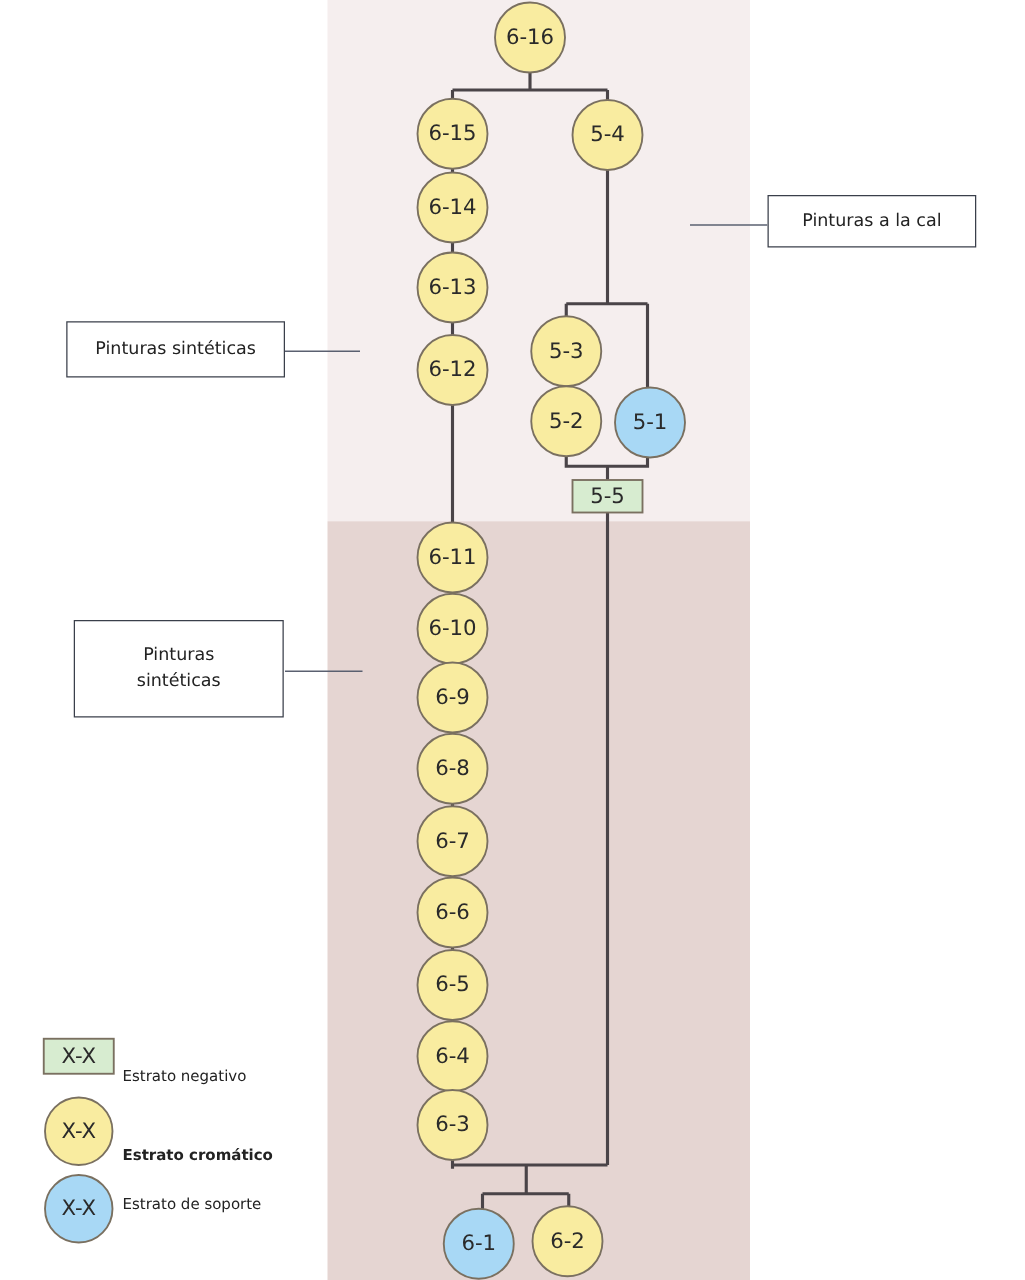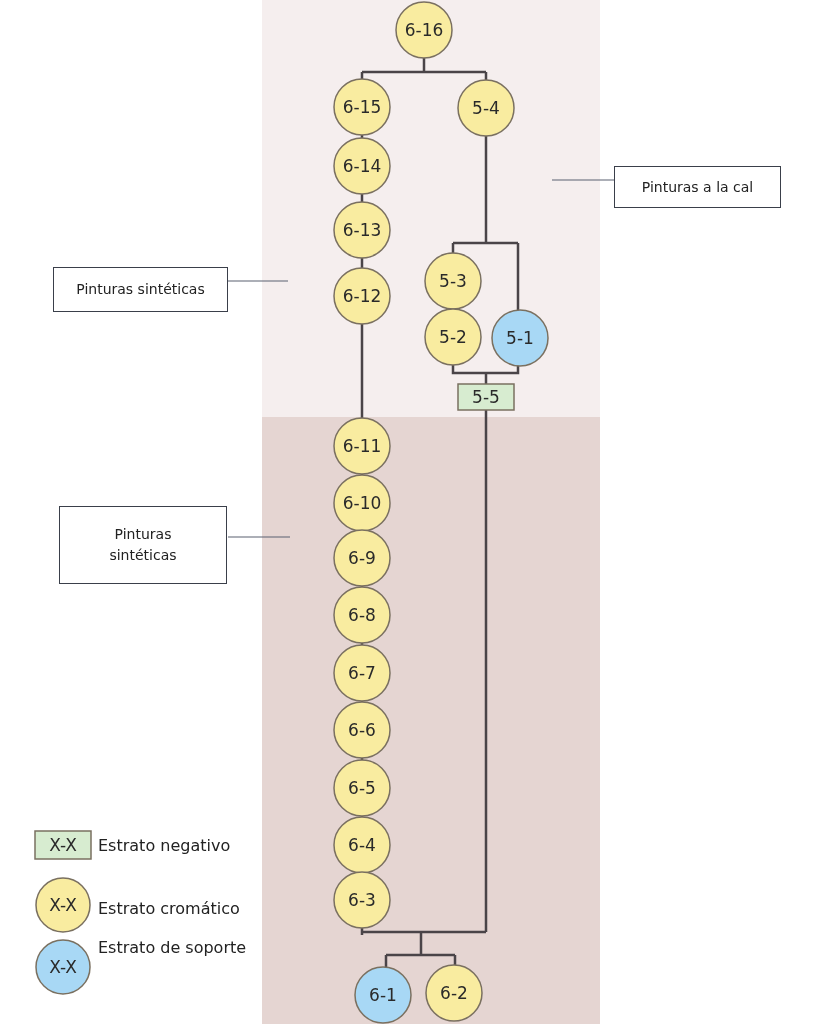--- a/index.html
+++ b/index.html
@@ -5,22 +5,22 @@
     html, body { margin: 0; padding: 0; }
     body { width: 820px; height: 1024px; background: #ffffff; position: relative; overflow: hidden;
            font-family: "DejaVu Sans", "Liberation Sans", sans-serif; }
     .region { position: absolute; }
     #region-upper { left: 262px; top: 0; width: 338px; height: 417px; background: #f5eeee; }
     #region-lower { left: 262px; top: 417px; width: 338px; height: 607px; background: #e5d5d2; }
     svg#diagram { position: absolute; left: 0; top: 0; width: 820px; height: 1024px; }
     .node-text { font-size: 17px; fill: #2a2a2a; text-anchor: middle; dominant-baseline: central; }
     .label-box { position: absolute; background: #ffffff; border: 1.5px solid #3a3f4a; box-sizing: border-box;
                  display: flex; align-items: center; justify-content: center; text-align: center;
-                 font-size: 14px; color: #222; line-height: 1.5; margin-top: 10px; }
-    .legend-text { position: absolute; font-size: 16px; color: #222; }
+                 font-size: 14px; color: #222; line-height: 1.5; }
+    .legend-text { position: absolute; font-size: 12px; color: #222; margin-top: 18px; }
   </style>
 </head>
 <body>
 
 <div class="region" id="region-upper"></div>
 <div class="region" id="region-lower"></div>
 
 <svg id="diagram" xmlns="http://www.w3.org/2000/svg">
   <g id="edges" stroke="#4a4448" stroke-width="2.5" fill="none">
 
@@ -142,14 +142,14 @@
         <text x="63" y="967" class="node-text" font-size="15">X-X</text>
       </g>
     </g>
 </svg>
 
 <div class="label-box" style="left:53px; top:257px; width:175px; height:45px;">Pinturas sintéticas</div>
 <div class="label-box" style="left:614px; top:156px; width:167px; height:42px;">Pinturas a la cal</div>
 <div class="label-box" style="left:59px; top:496px; width:168px; height:78px; padding:0 30px;">Pinturas sintéticas</div>
 
 <div class="legend-text" style="left:98px; top:836px;">Estrato negativo</div>
-<div class="legend-text" style="left:98px; top:899px;">Estrato cromático</div>
+<div class="legend-text" style="left:98px; top:899px;font-weight:bold;">Estrato cromático</div>
 <div class="legend-text" style="left:98px; top:938px;">Estrato de soporte</div>
 
 </body></html>

